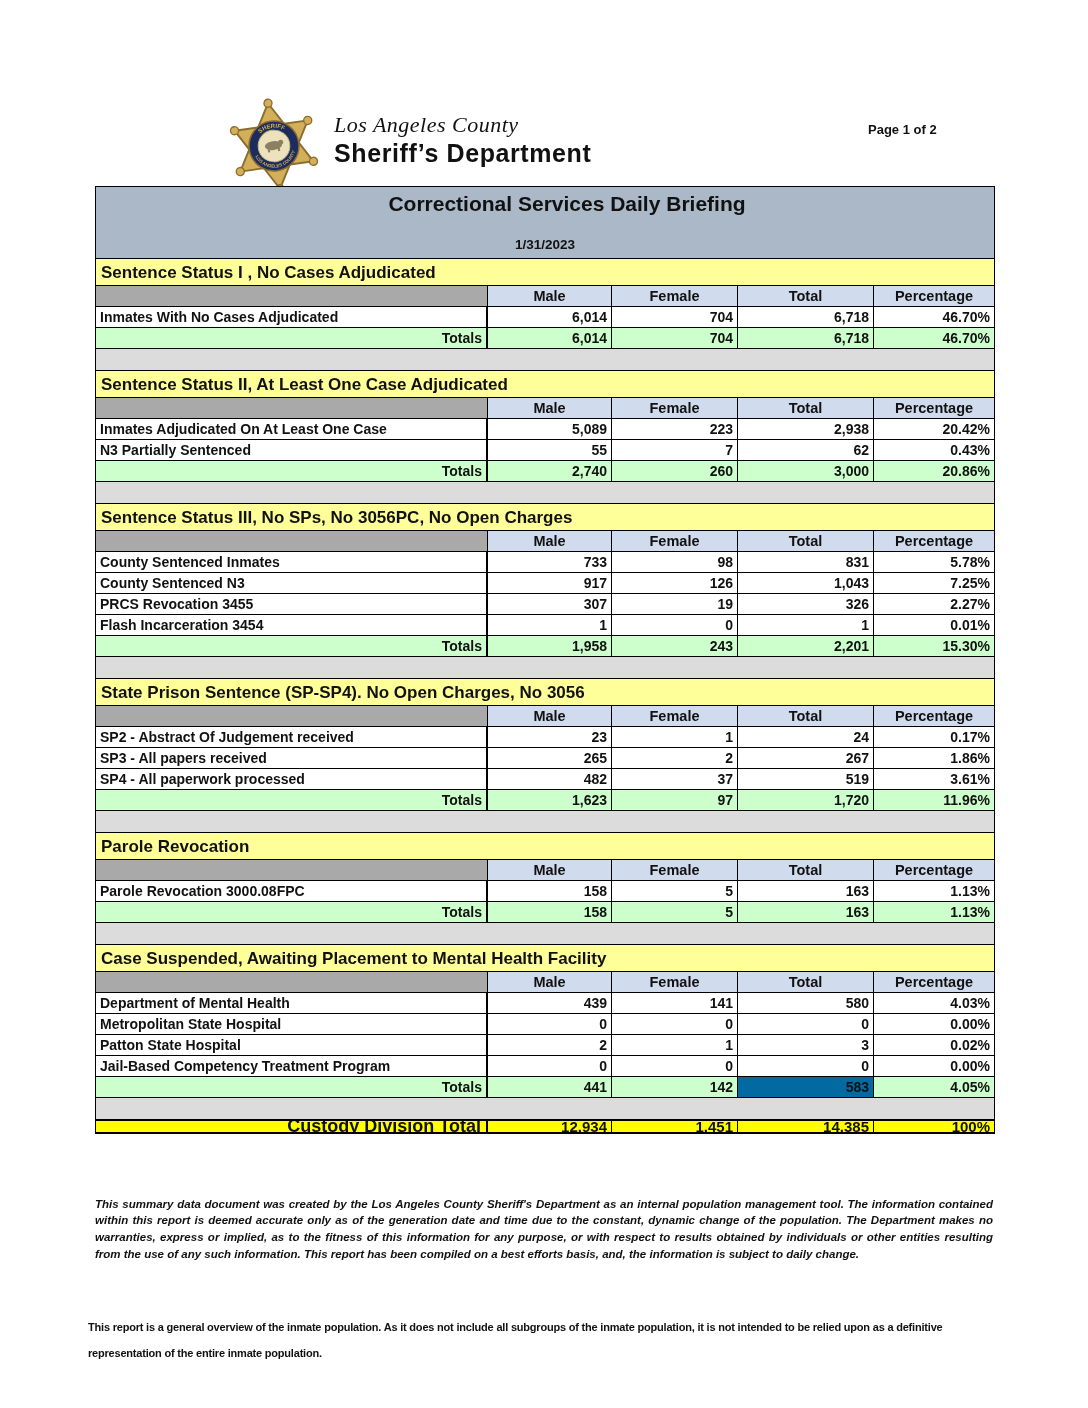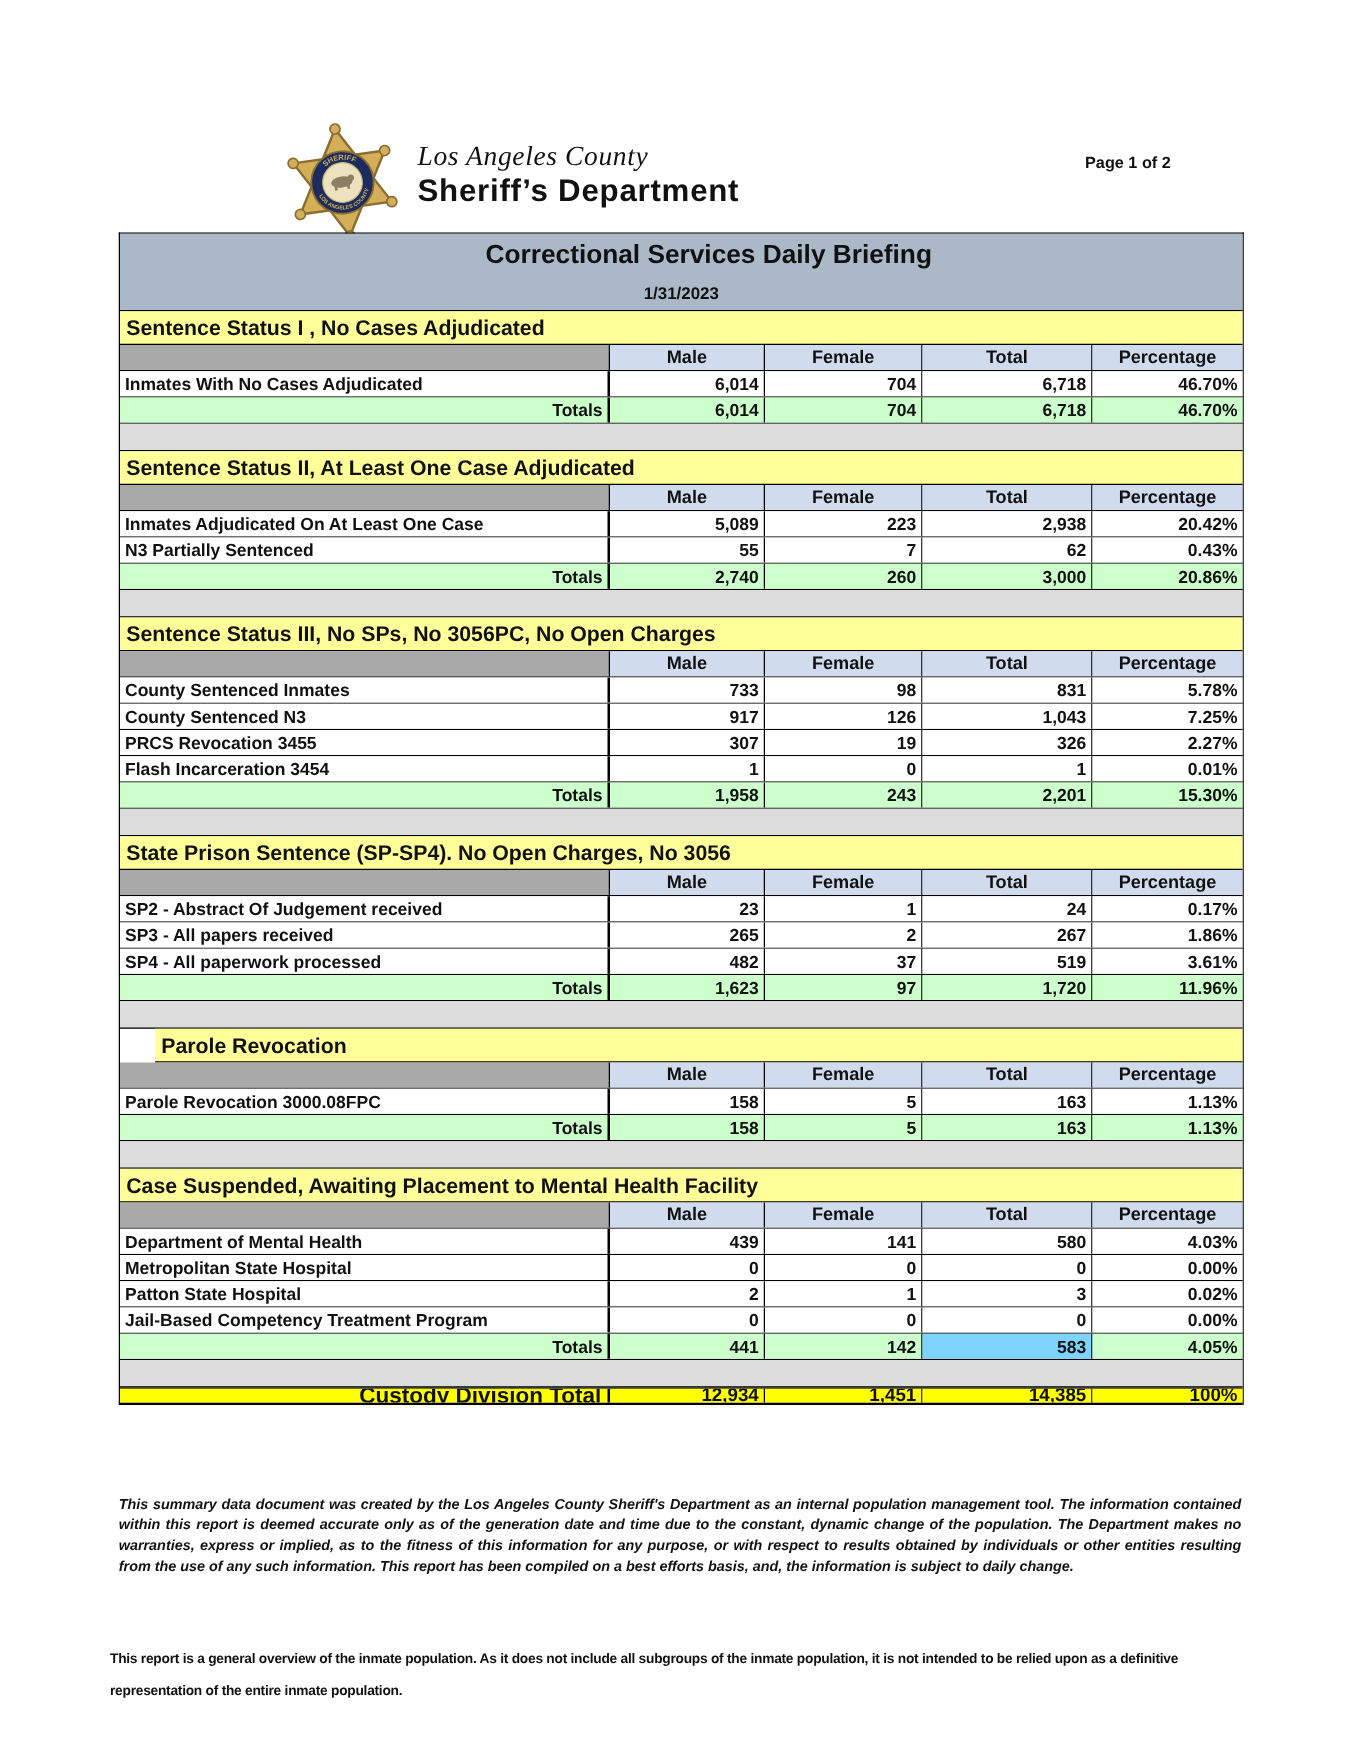--- a/index.html
+++ b/index.html
@@ -11,21 +11,21 @@
   .badge-wrap { width:104px; height:96px; position:relative; }
   .org-text { margin-left:8px; padding-top:14px; }
   .org-line1 { font-family:"Liberation Serif", serif; font-style:italic; font-size:22px; color:#111; letter-spacing:0.5px; }
   .org-line2 { font-family:"Liberation Sans", sans-serif; font-weight:bold; font-size:25px; color:#111; letter-spacing:0.6px; margin-top:1px; }
   .page-label { position:absolute; left:868px; top:122px; font-size:13px; font-weight:bold; color:#111; }
 
   
   .report { position:absolute; left:95px; top:186px; width:898px; border-left:1px solid #000; border-right:1px solid #000; border-top:1px solid #000; }
   .title-bar { border-bottom:1px solid #000; text-align:center; padding:5px 0 6px 0; }
   .report-title { font-size:21px; font-weight:bold; color:#111;padding-left:44px; }
-  .report-date { font-size:13.5px; font-weight:bold; color:#111; margin-top:11px; }
+  .report-date { font-size:13.5px; font-weight:bold; color:#111; margin-top:21px; }
 
   .sec-title { border-bottom:1px solid #000; font-size:17px; font-weight:bold; color:#111; padding:4px 4px 3px 5px; height:27px; box-sizing:border-box; }
 
   .grid-row { display:grid; grid-template-columns:392px 124px 126px 136px 1fr; height:21px; border-bottom:1px solid #000; box-sizing:border-box; }
   .cell { border-right:1px solid #000; box-sizing:border-box; display:flex; align-items:center; font-size:14px; font-weight:bold; color:#111; overflow:hidden; white-space:nowrap; }
   .cell:last-child { border-right:none; }
   .stub { }
   .colhead { justify-content:center; font-size:14.5px; }
   .label-cell { background:#ffffff; padding-left:4px; border-right-width:2px; }
   .val-cell { background:#ffffff; justify-content:flex-end; padding-right:4px; }
@@ -230,21 +230,21 @@
           <div class="grid-row totals-row">
             <div class="cell label-cell" style="background: rgb(204, 255, 204);">Totals</div>
             <div class="cell val-cell" style="background: rgb(204, 255, 204);">1,623</div>
             <div class="cell val-cell" style="background: rgb(204, 255, 204);">97</div>
             <div class="cell val-cell" style="background: rgb(204, 255, 204);">1,720</div>
             <div class="cell val-cell" style="background: rgb(204, 255, 204);">11.96%</div>
           </div>
           <div class="spacer" style="background: rgb(220, 220, 220);"></div>
         </div>
         <div class="section">
-          <div class="sec-title" style="background: rgb(255, 255, 153); margin-left: 28px;">Parole Revocation</div>
+          <div class="sec-title" style="background: rgb(255, 255, 153);">Parole Revocation</div>
           <div class="grid-row header-row">
             <div class="cell stub" style="background: rgb(169, 169, 169);"></div>
             <div class="cell colhead" style="background: rgb(208, 219, 238);">Male</div>
             <div class="cell colhead" style="background: rgb(208, 219, 238);">Female</div>
             <div class="cell colhead" style="background: rgb(208, 219, 238);">Total</div>
             <div class="cell colhead" style="background: rgb(208, 219, 238);">Percentage</div>
           </div>
           <div class="grid-row">
             <div class="cell label-cell">Parole Revocation 3000.08FPC</div>
             <div class="cell val-cell">158</div>
@@ -295,21 +295,21 @@
             <div class="cell label-cell">Jail-Based Competency Treatment Program</div>
             <div class="cell val-cell">0</div>
             <div class="cell val-cell">0</div>
             <div class="cell val-cell">0</div>
             <div class="cell val-cell">0.00%</div>
           </div>
           <div class="grid-row totals-row">
             <div class="cell label-cell" style="background: rgb(204, 255, 204);">Totals</div>
             <div class="cell val-cell" style="background: rgb(204, 255, 204);">441</div>
             <div class="cell val-cell" style="background: rgb(204, 255, 204);">142</div>
-            <div class="cell val-cell" style="background: #7dd3fc;">583</div>
+            <div class="cell val-cell" style="background: #0369a1;">583</div>
             <div class="cell val-cell" style="background: rgb(204, 255, 204);">4.05%</div>
           </div>
           <div class="spacer" style="background: rgb(220, 220, 220);"></div>
         </div>
       </div>
 
     <div class="grand-row">
       <div class="cell label-cell" style="background: rgb(255, 255, 0);">Custody Division Total</div>
       <div class="cell val-cell" style="background: rgb(255, 255, 0);">12,934</div>
       <div class="cell val-cell" style="background: rgb(255, 255, 0);">1,451</div>

